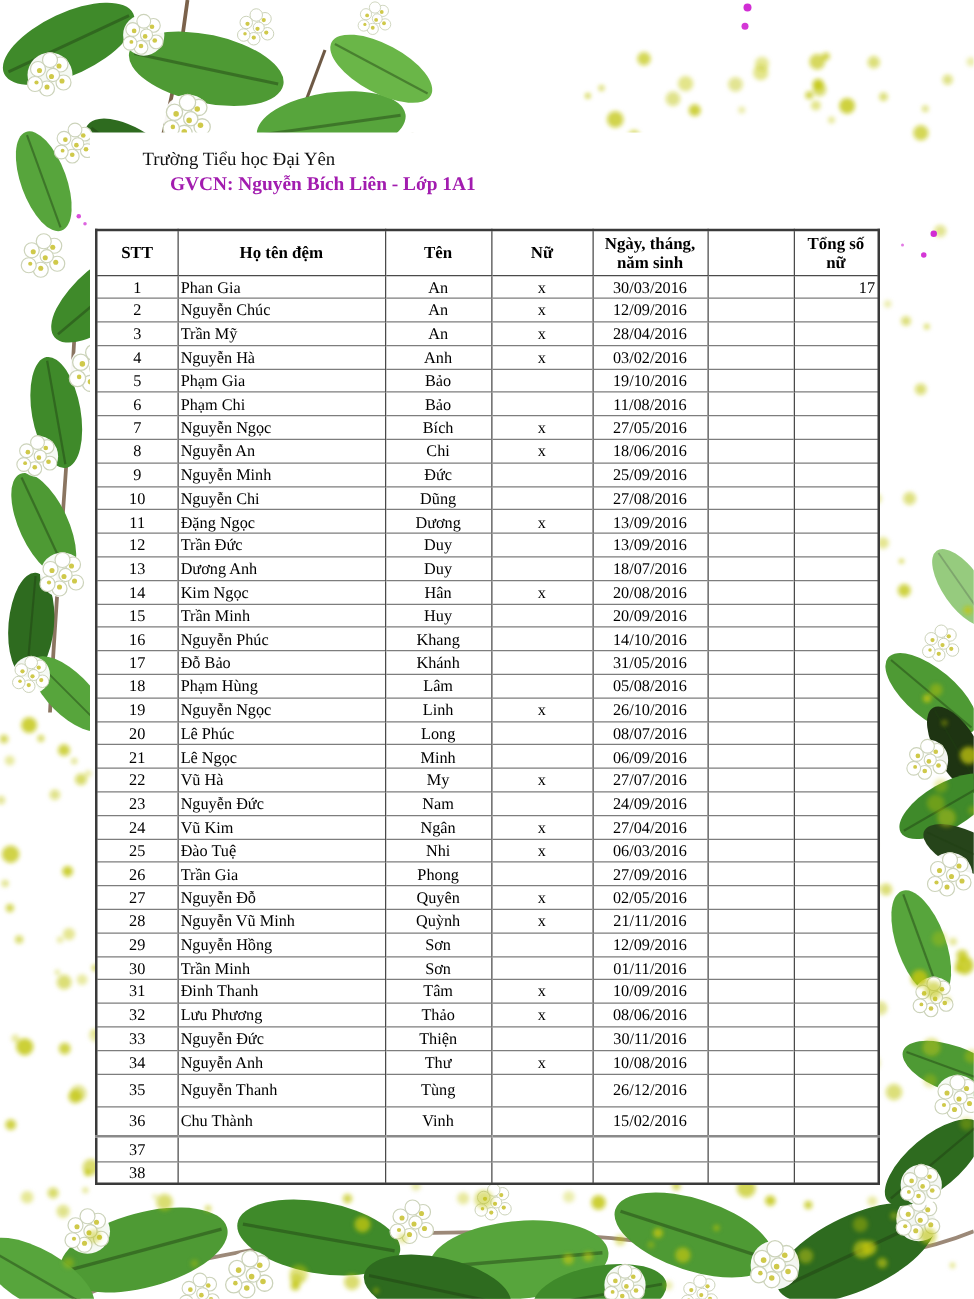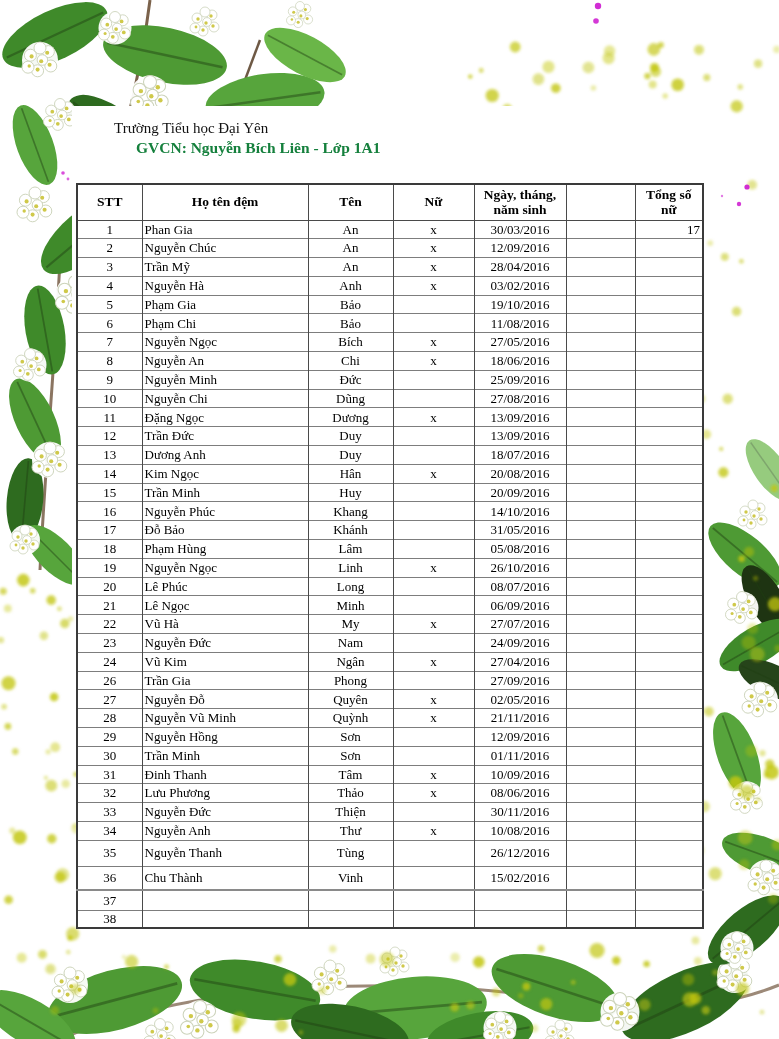--- a/index.html
+++ b/index.html
@@ -9,21 +9,21 @@
     font-family:"Liberation Serif","DejaVu Serif",serif;
   }
   svg.bg{position:absolute;left:0;top:0;z-index:0;}
   .content{position:absolute;left:0;top:0;width:779px;height:1039px;z-index:2;}
   .school-line{
     position:absolute;left:114px;top:120px;
     font-size:15px;color:#111;white-space:nowrap;
   }
   .teacher-line{
     position:absolute;left:136px;top:139px;
-    font-weight:bold;font-size:15.5px;color:#15803d;white-space:nowrap;
+    font-weight:bold;font-size:15.5px;color:#a21caf;white-space:nowrap;
   }
   table.sheet{
     position:absolute;left:76px;top:183px;width:626px;
     border-collapse:collapse;table-layout:fixed;
     background:#ffffff;border:2px solid #3a3a3a;
   }
   table.sheet th, table.sheet td{
     border-left:1px solid #4a4a4a;
     padding:0 2px;overflow:hidden;white-space:nowrap;
     font-size:13px;color:#000;vertical-align:middle;line-height:1.05;
@@ -557,20 +557,29 @@
         <tr style="height: 18.8px;">
           <td class="c-stt">24</td>
           <td class="c-ho">Vũ Kim</td>
           <td class="c-ten">Ngân</td>
           <td class="c-nu">x</td>
           <td class="c-ns">27/04/2016</td>
           <td class="c-blank"></td>
           <td class="c-tong"></td>
         </tr>
         <tr style="height: 18.8px;">
+          <td class="c-stt">25</td>
+          <td class="c-ho">Đào Tuệ</td>
+          <td class="c-ten">Nhi</td>
+          <td class="c-nu">x</td>
+          <td class="c-ns">06/03/2016</td>
+          <td class="c-blank"></td>
+          <td class="c-tong"></td>
+        </tr>
+        <tr style="height: 18.8px;">
           <td class="c-stt">26</td>
           <td class="c-ho">Trần Gia</td>
           <td class="c-ten">Phong</td>
           <td class="c-nu"></td>
           <td class="c-ns">27/09/2016</td>
           <td class="c-blank"></td>
           <td class="c-tong"></td>
         </tr>
         <tr style="height: 18.8px;">
           <td class="c-stt">27</td>

